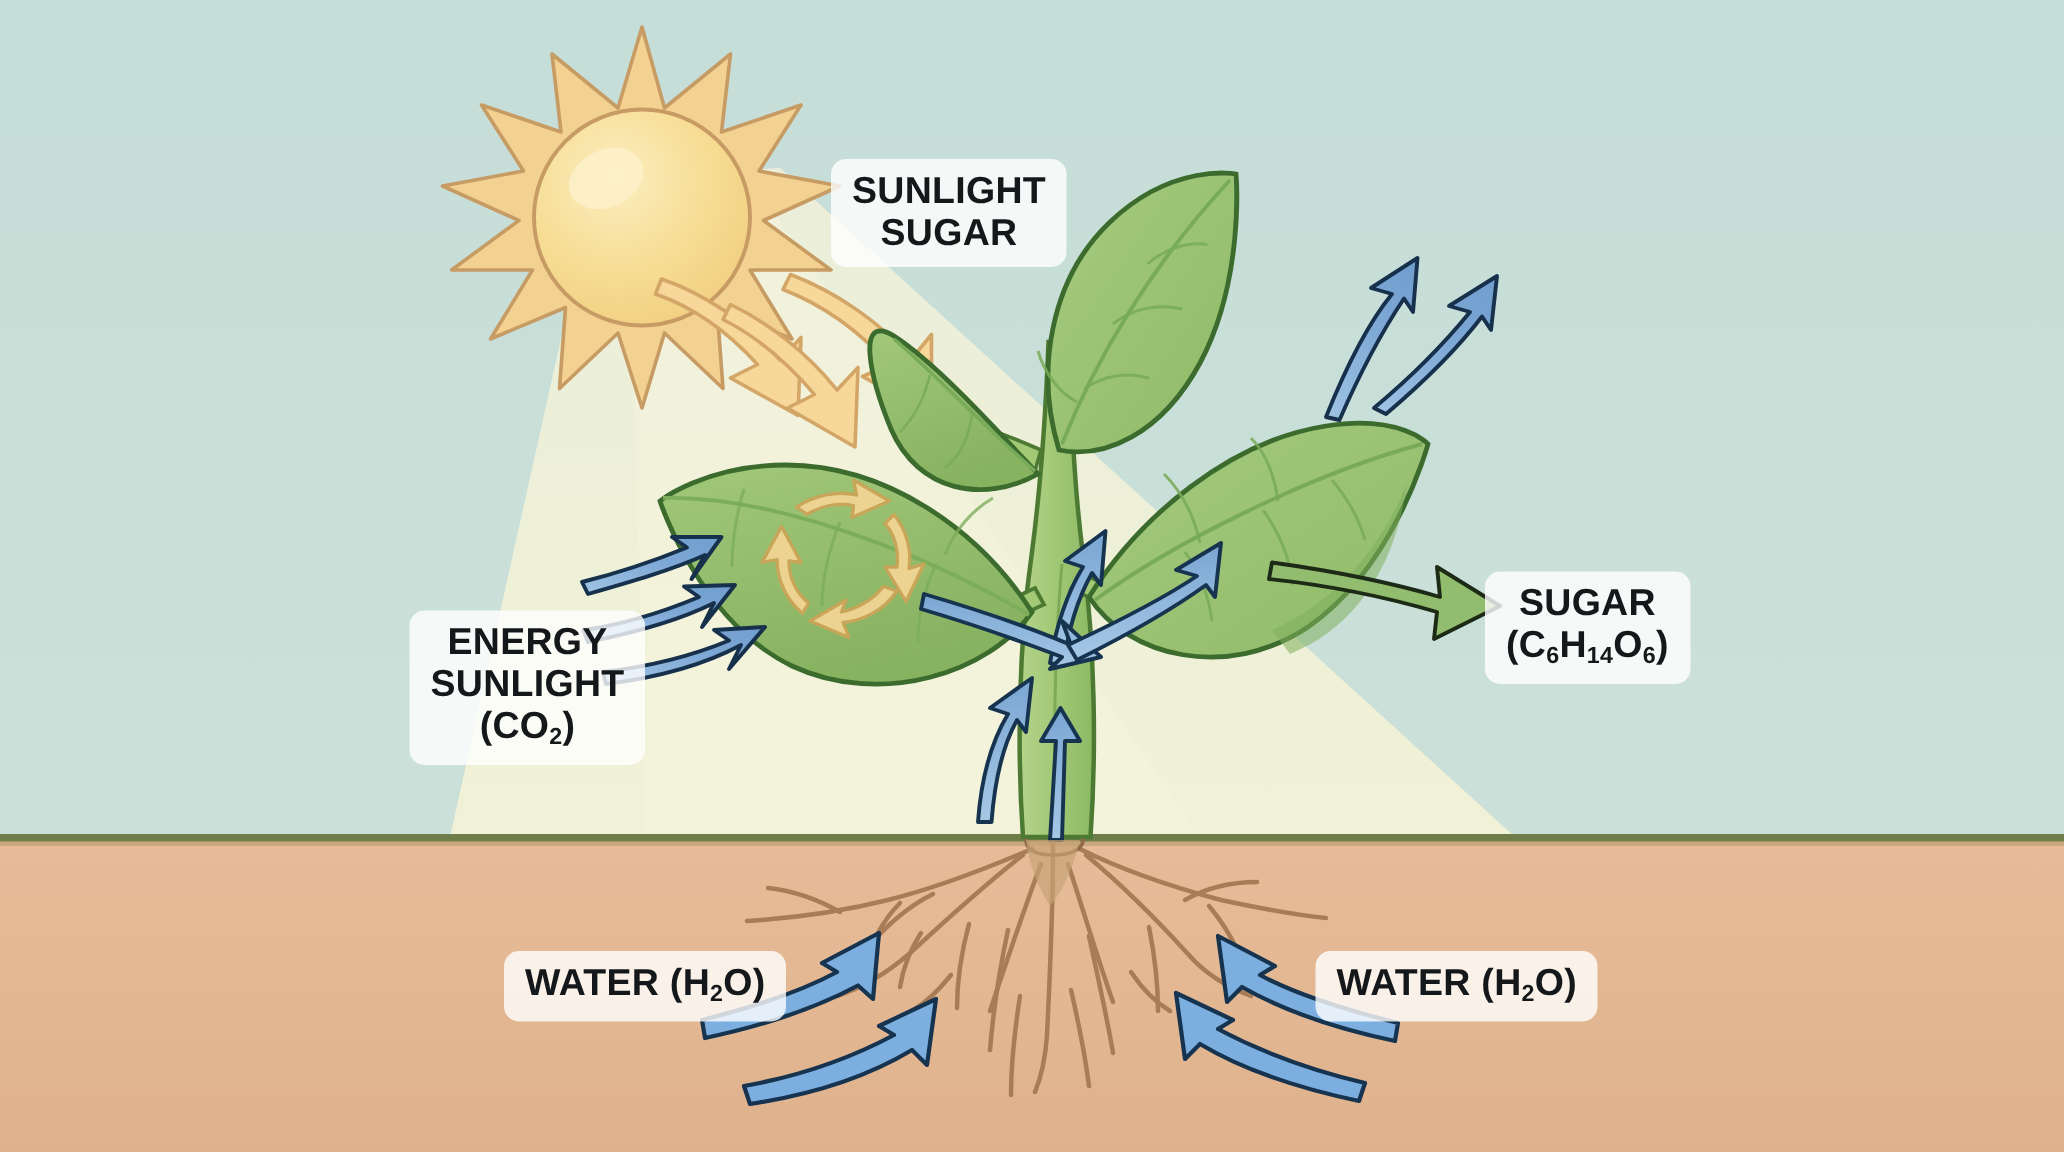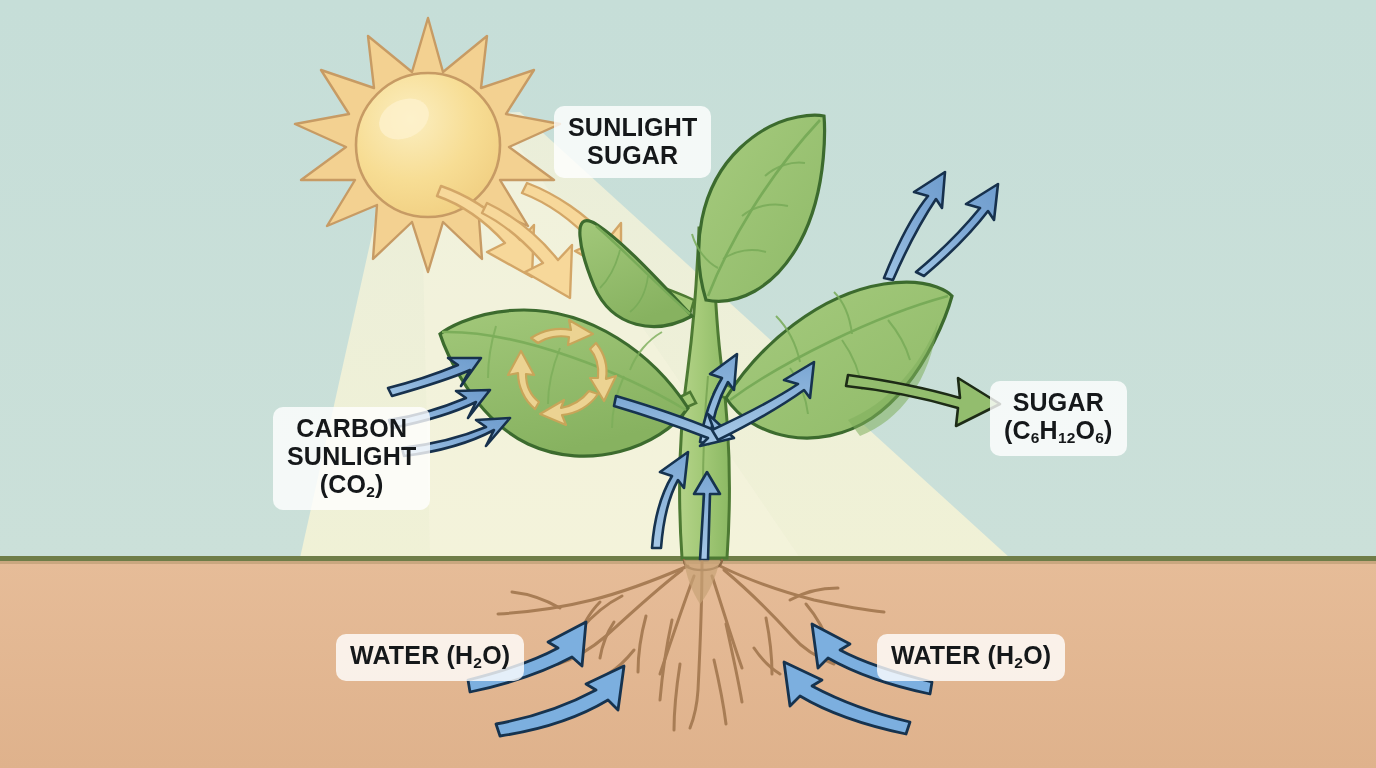--- a/index.html
+++ b/index.html
@@ -239,25 +239,25 @@
   </svg>
 
   <div class="label-chip" id="label-sunlight">
     <span class="ln">SUNLIGHT</span>
     <span class="ln">SUGAR</span>
   </div>
 
 
   <div class="label-chip" id="label-sugar">
     <span class="ln">SUGAR</span>
-    <span class="ln"><span>(C</span><span class="sub">6</span><span>H</span><span class="sub">12</span><span>O</span><span class="sub">6</span><span>)</span></span>
+    <span class="ln"><span>(C</span><span class="sub">6</span><span>H</span><span class="sub">14</span><span>O</span><span class="sub">6</span><span>)</span></span>
   </div>
 
   <div class="label-chip" id="label-co2">
-    <span class="ln">CARBON</span>
+    <span class="ln">ENERGY</span>
     <span class="ln">SUNLIGHT</span>
     <span class="ln"><span>(CO</span><span class="sub">2</span><span>)</span></span>
   </div>
 
   <div class="label-chip" id="label-water-left">
     <span>WATER (H</span><span class="sub">2</span><span>O)</span>
   </div>
 
   <div class="label-chip" id="label-water-right">
     <span>WATER (H</span><span class="sub">2</span><span>O)</span>

